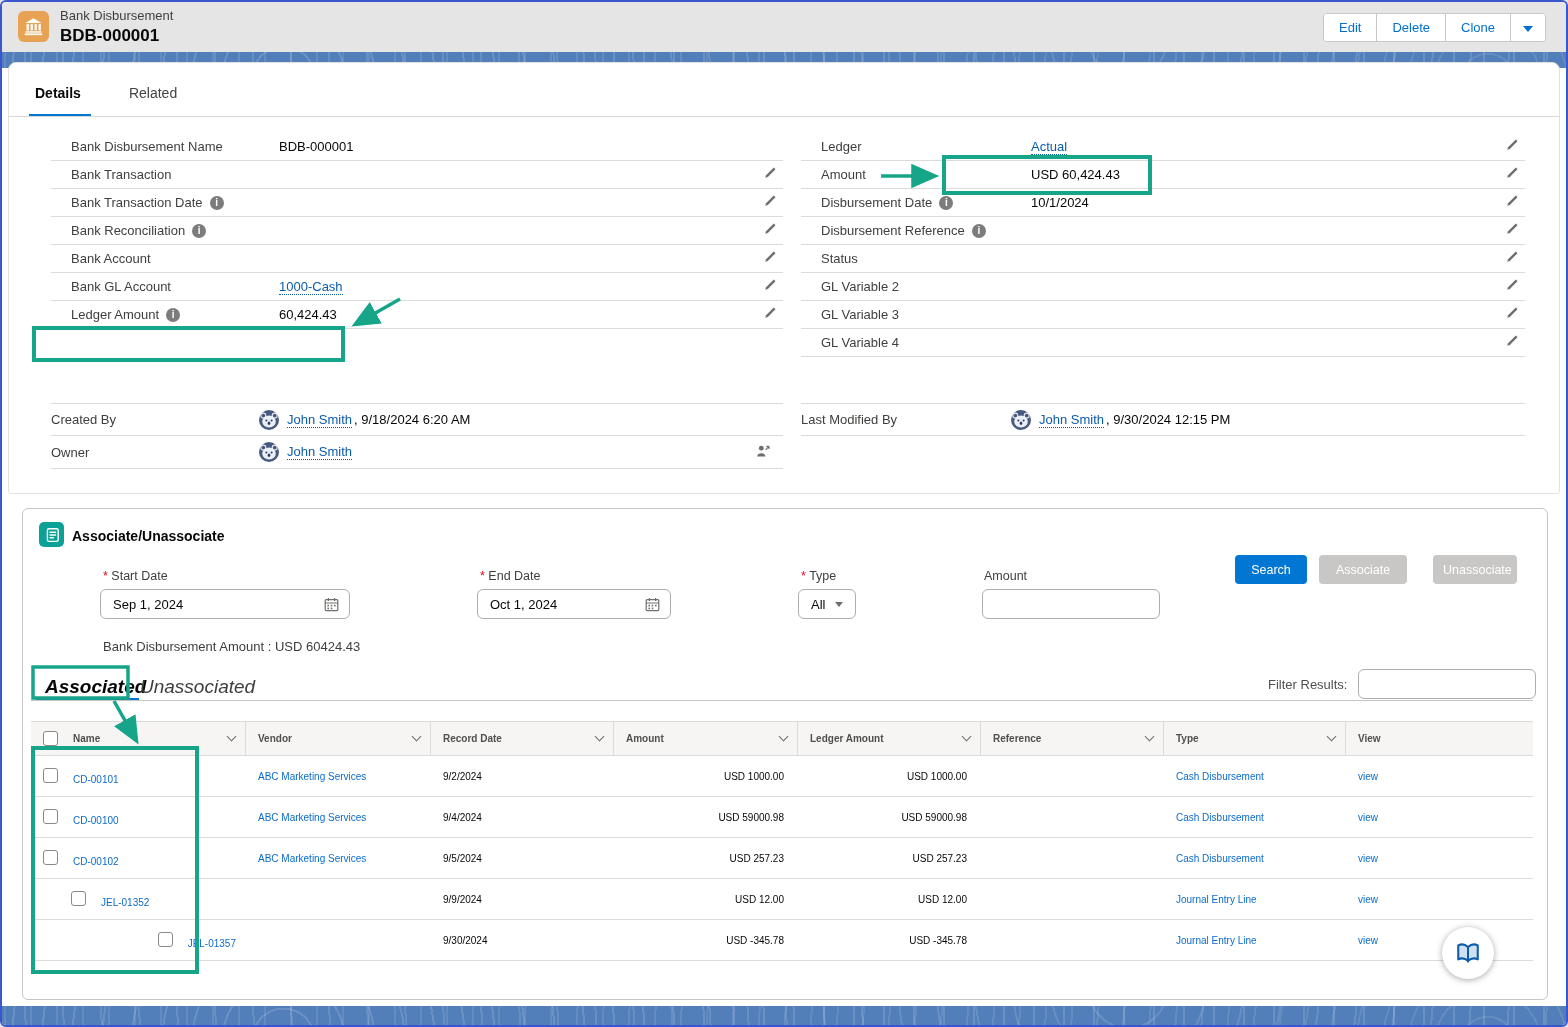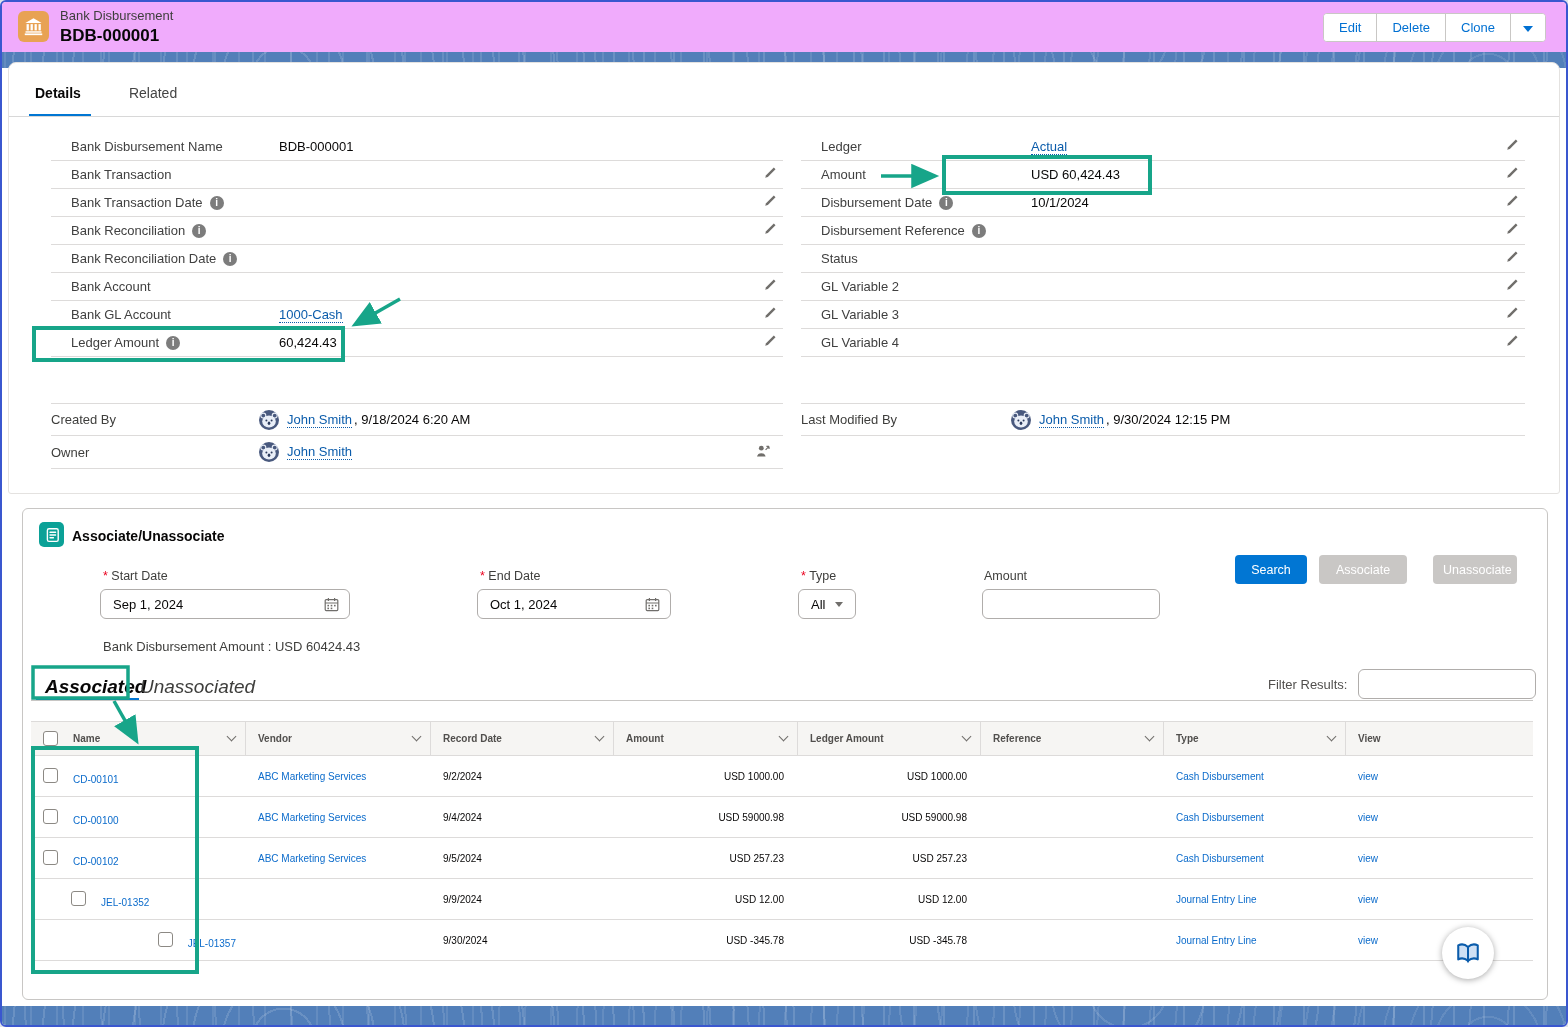--- a/index.html
+++ b/index.html
@@ -1,21 +1,21 @@
 <!DOCTYPE html>
 <html><head>
 <meta charset="utf-8">
 <style>
   html,body{margin:0;padding:0;background:#dfe3ea;}
   *{box-sizing:border-box;}
   #app{position:relative;width:1568px;height:1027px;background:#fff;border:2px solid #3a57cf;
        border-radius:6px;overflow:hidden;font-family:"Liberation Sans",sans-serif;color:#080707;}
 
   
-  .topbar{position:absolute;left:0;top:0;width:100%;height:50px;background:#f0abfc;z-index:2;padding-left:19px;}
+  .topbar{position:absolute;left:0;top:0;width:100%;height:50px;background:#e5e5e5;z-index:2;padding-left:19px;}
   .obj-icon{position:absolute;left:16px;top:9px;width:31px;height:31px;border-radius:6px;
             background:#e8a254;display:flex;align-items:center;justify-content:center;}
   .rec-meta{position:absolute;left:58px;top:6px;line-height:1.2;}
   .rec-entity{font-size:13px;color:#3e3e3c;}
   .rec-name{font-size:17px;font-weight:bold;color:#080707;margin-top:2px;}
   .btn-group{position:absolute;right:20px;top:11px;display:flex;height:29px;border:1px solid #c9c7c5;
              border-radius:4px;overflow:hidden;background:#fff;}
   .btn-group button{border:none;border-right:1px solid #c9c7c5;background:#fff;color:#0070d2;
              font-size:13px;padding:0 15px;cursor:pointer;font-family:inherit;}
   .btn-group button:last-child{border-right:none;padding:0 12px;}
@@ -180,25 +180,20 @@
               <path d="M10.8 1.5 12.5 3.2 4.8 10.9 2.2 11.8 3.1 9.2 Z" fill="#706e6b"></path>
             </svg></button>
         </div>
         <div class="frow">
           <div class="flabel">Bank Reconciliation<span class="info"></span></div>
           <span class="fval"></span>
           <span class="spacer"></span>
           <button class="pencil"><svg width="14" height="14" viewBox="0 0 14 14">
               <path d="M10.8 1.5 12.5 3.2 4.8 10.9 2.2 11.8 3.1 9.2 Z" fill="#706e6b"></path>
             </svg></button>
-        </div>
-        <div class="frow">
-          <div class="flabel">Bank Reconciliation Date<span class="info"></span></div>
-          <span class="fval"></span>
-          <span class="spacer"></span>
         </div>
         <div class="frow">
           <div class="flabel">Bank Account</div>
           <span class="fval"></span>
           <span class="spacer"></span>
           <button class="pencil"><svg width="14" height="14" viewBox="0 0 14 14">
               <path d="M10.8 1.5 12.5 3.2 4.8 10.9 2.2 11.8 3.1 9.2 Z" fill="#706e6b"></path>
             </svg></button>
         </div>
         <div class="frow">

